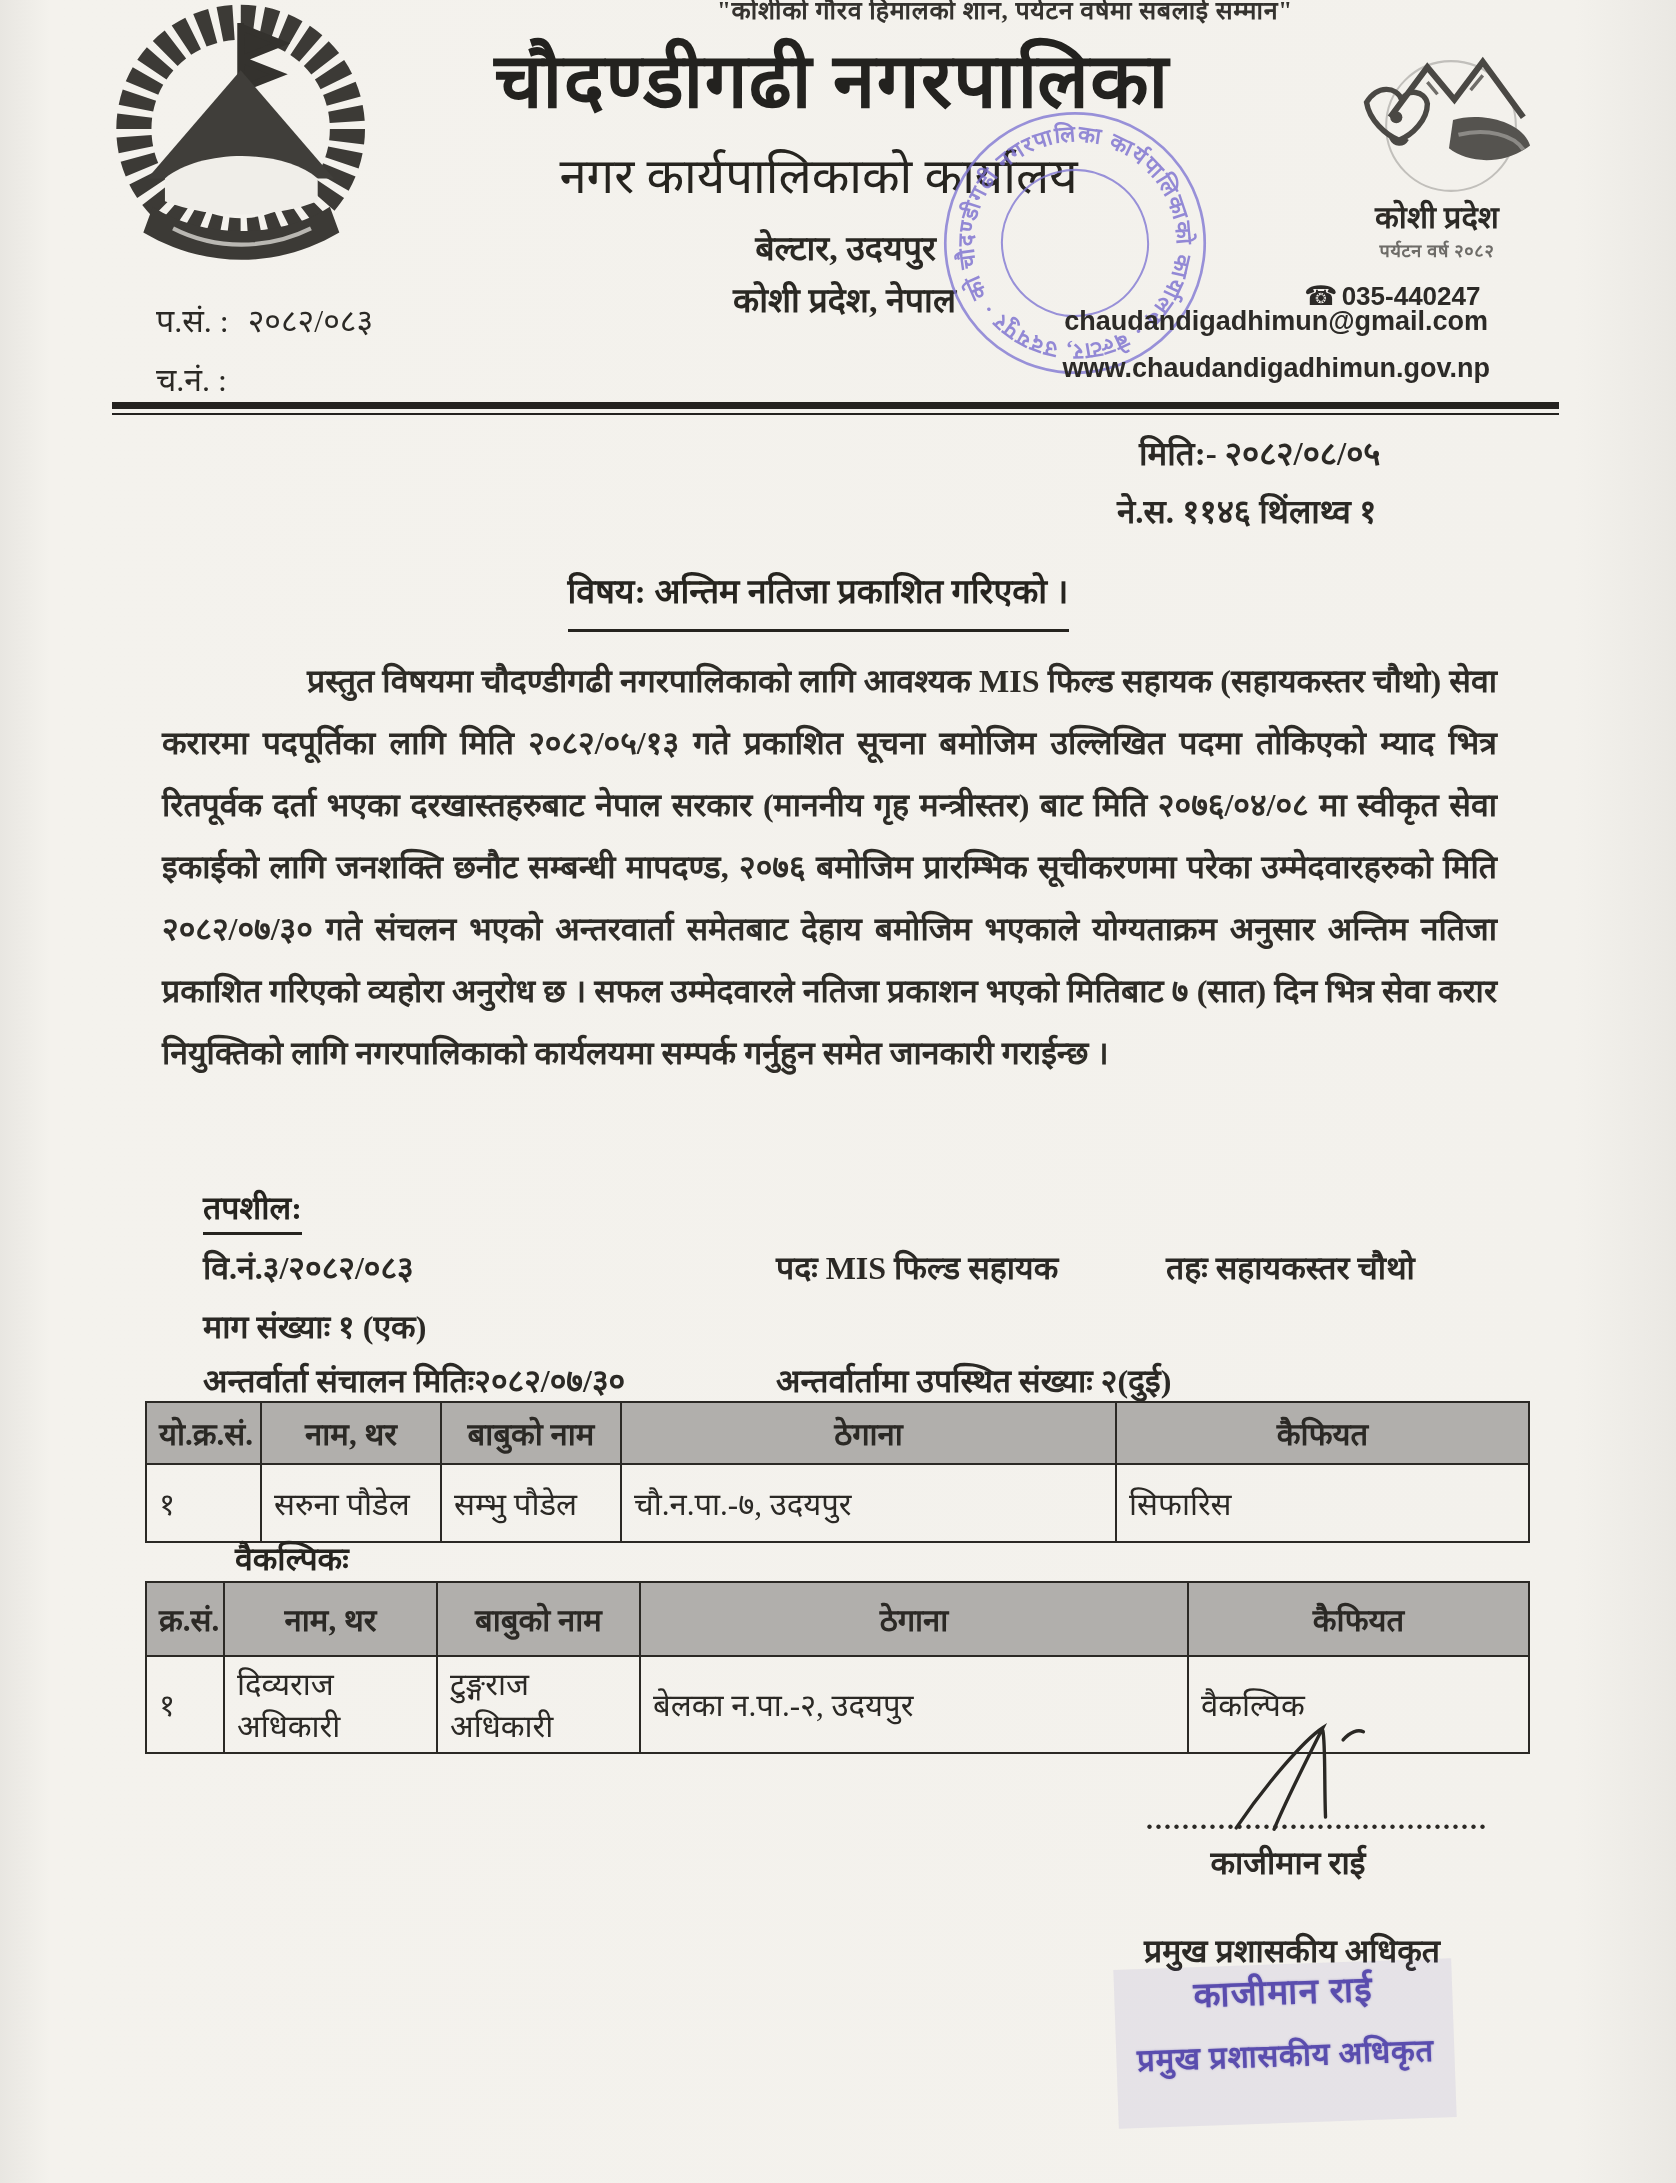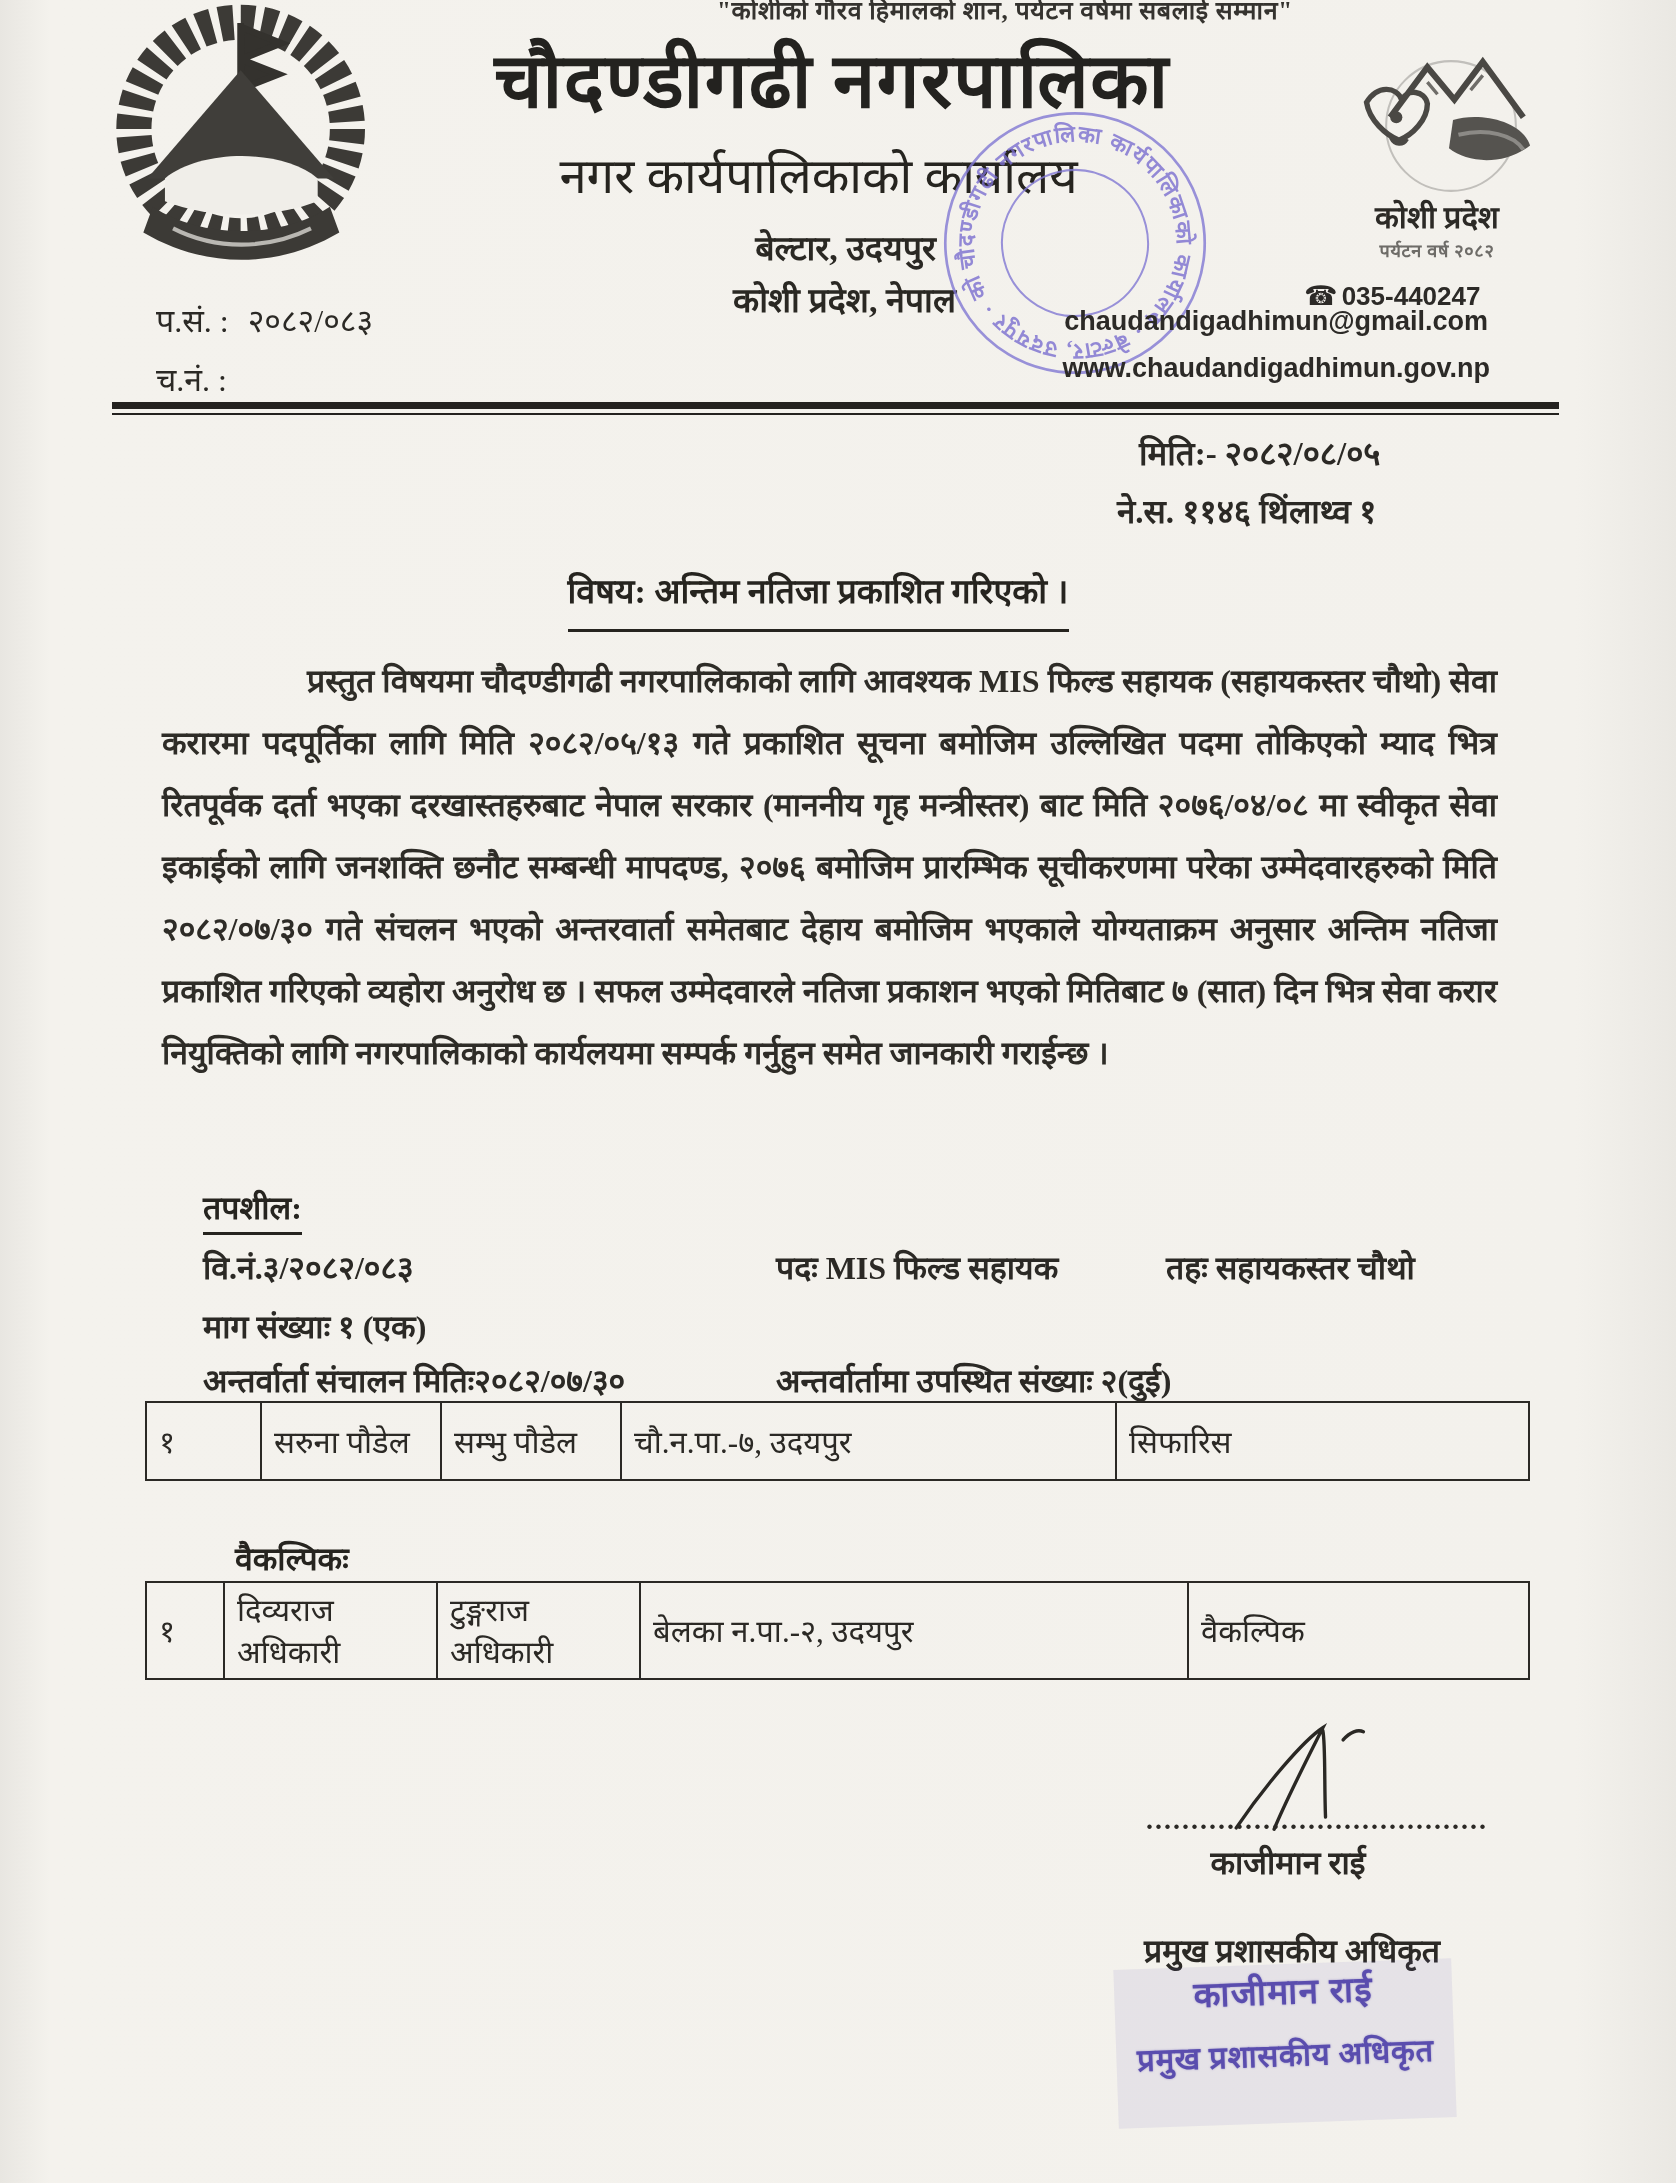--- a/index.html
+++ b/index.html
@@ -167,40 +167,54 @@
 
   <table class="abs res t1">
     <colgroup>
         <col style="width:115px">
         <col style="width:180px">
         <col style="width:180px">
         <col style="width:495px">
         <col style="width:413px">
       </colgroup>
     <tbody>
+        <tr>
+      <th>यो.क्र.सं.</th>
+      <th>नाम, थर</th>
+      <th>बाबुको नाम</th>
+      <th>ठेगाना</th>
+      <th>कैफियत</th>
+    </tr>
     <tr>
       <td>१</td>
       <td>सरुना पौडेल</td>
       <td>सम्भु पौडेल</td>
       <td>चौ.न.पा.-७, उदयपुर</td>
       <td>सिफारिस</td>
     </tr>
   </tbody>
     </table>
 
   <div class="abs alt-head">वैकल्पिकः</div>
   <table class="abs res t2">
     <colgroup>
         <col style="width:78px">
         <col style="width:213px">
         <col style="width:203px">
         <col style="width:548px">
         <col style="width:341px">
       </colgroup>
     <tbody>
+        <tr>
+      <th>क्र.सं.</th>
+      <th>नाम, थर</th>
+      <th>बाबुको नाम</th>
+      <th>ठेगाना</th>
+      <th>कैफियत</th>
+    </tr>
     <tr>
       <td>१</td>
       <td>दिव्यराज अधिकारी</td>
       <td>टुङ्गराज अधिकारी</td>
       <td>बेलका न.पा.-२, उदयपुर</td>
       <td>वैकल्पिक</td>
     </tr>
   </tbody>
     </table>
 

